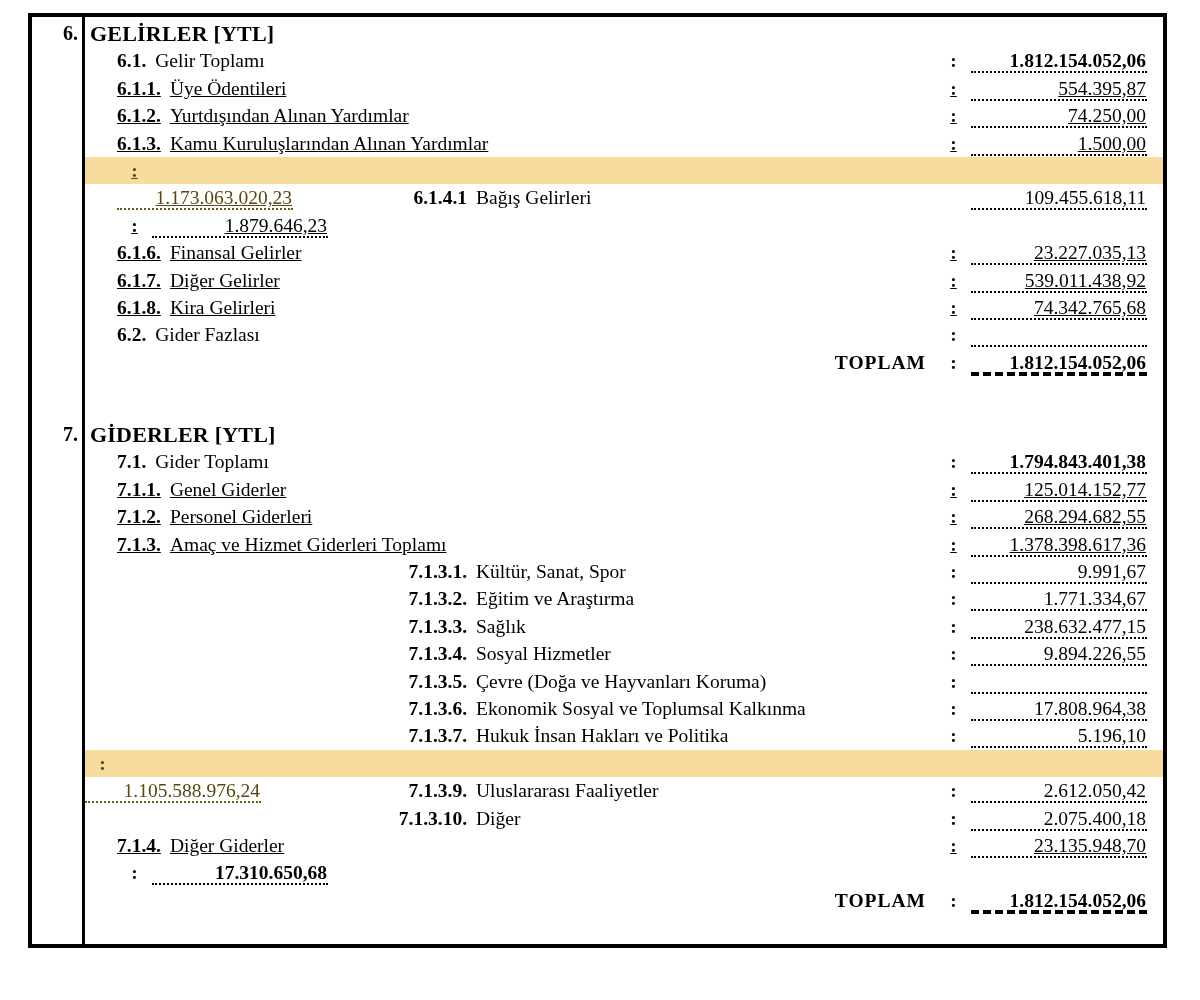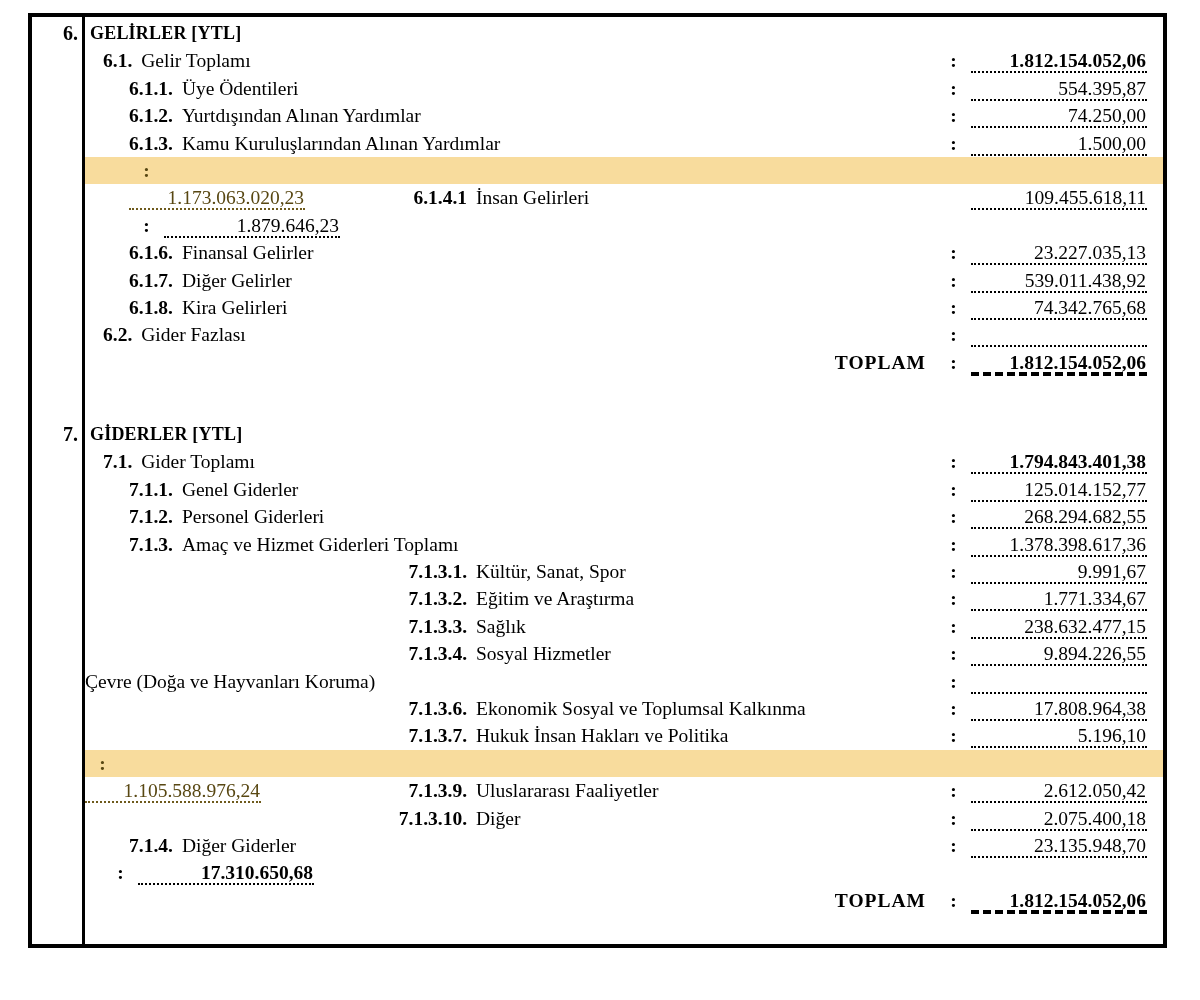--- a/index.html
+++ b/index.html
@@ -39,22 +39,22 @@
   }
   .row .left{
     flex:1;
     display:flex;
     align-items:baseline;
     white-space:nowrap;
     overflow:hidden;
   }
   .rnum{ font-weight:bold; margin-right:9px; }
   .rlabel{ font-weight:normal; }
-  .lvl1{ padding-left:18px; }
-  .lvl2{ padding-left:44px; }
+  .lvl1{ padding-left:32px; }
+  .lvl2{ padding-left:32px;text-decoration:underline; }
   .lvl3{ padding-left:0; }
   .lvl3 .rnum{ display:inline-block; min-width:349px; text-align:right;padding-left:33px; }
   .colon{
     width:35px;
     text-align:center;
     font-weight:bold;
     flex:0 0 auto;
   }
   .val{
     width:176px;
@@ -70,21 +70,21 @@
   .header-row{ position:relative; }
   .sec-no{
     position:absolute;
     left:-51px;width:44px;
     text-align:right;
     font-weight:bold;
     font-size:20px;
   }
   .sec-title{
     font-weight:bold;
-    font-size:18px;
+    font-size:22px;
     margin-left:5px;
     letter-spacing:0.2px;
   }
   .total-row .left{ justify-content:flex-end;margin-left:32px; }
   .toplam{
     font-weight:bold;
     letter-spacing:1px;
     padding-right:10px;
   }
   .total-row .val{
@@ -145,21 +145,21 @@
           <div class="left">
             <span class="rnum">6.1.4.</span>
             <span class="rlabel">Diğer Bağış ve Yardımlar</span>
           </div>
           <span class="colon">:</span>
           <span class="val">1.173.063.020,23</span>
         </div>
         <div class="row lvl3">
           <div class="left">
             <span class="rnum">6.1.4.1</span>
-            <span class="rlabel">İnsan Gelirleri</span>
+            <span class="rlabel">Bağış Gelirleri</span>
           </div>
           <span class="colon"></span>
           <span class="val">109.455.618,11</span>
         </div>
         <div class="row lvl2">
           <span class="colon">:</span>
           <span class="val">1.879.646,23</span>
         </div>
         <div class="row lvl2">
           <div class="left">
@@ -265,20 +265,21 @@
         <div class="row lvl3">
           <div class="left">
             <span class="rnum">7.1.3.4.</span>
             <span class="rlabel">Sosyal Hizmetler</span>
           </div>
           <span class="colon">:</span>
           <span class="val">9.894.226,55</span>
         </div>
         <div class="row lvl3">
           <div class="left">
+            <span class="rnum">7.1.3.5.</span>
             <span class="rlabel">Çevre (Doğa ve Hayvanları Koruma)</span>
           </div>
           <span class="colon">:</span>
           <span class="val">&nbsp;</span>
         </div>
         <div class="row lvl3">
           <div class="left">
             <span class="rnum">7.1.3.6.</span>
             <span class="rlabel">Ekonomik Sosyal ve Toplumsal Kalkınma</span>
           </div>

